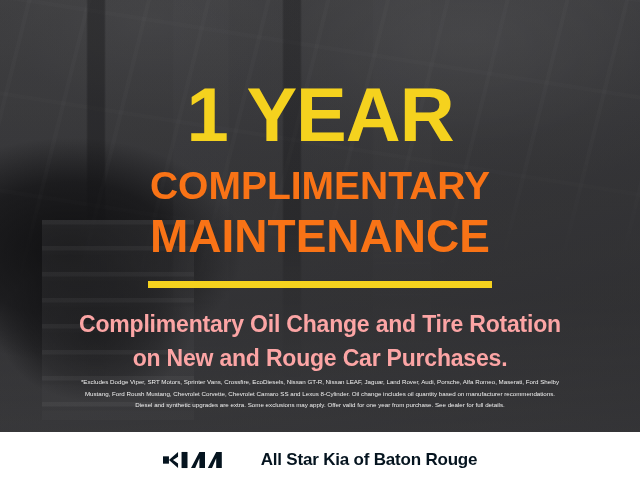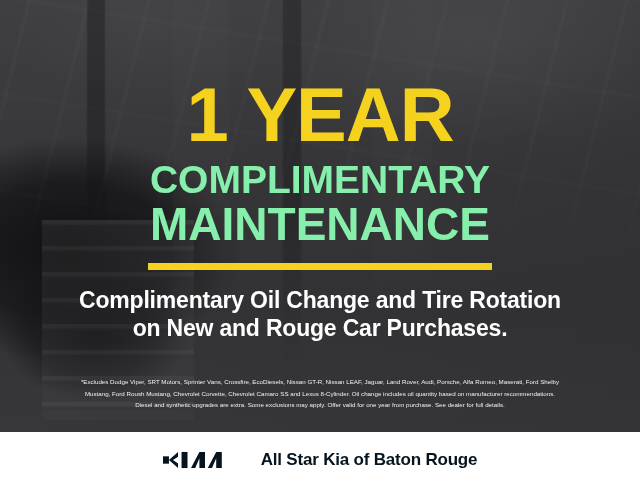--- a/index.html
+++ b/index.html
@@ -107,36 +107,37 @@
       linear-gradient(180deg, rgba(20,20,22,0.34) 0%, rgba(20,20,22,0.42) 40%, rgba(25,25,27,0.46) 70%, rgba(35,35,37,0.40) 100%);
   }
 
   .hero-content {
     position: absolute;
     inset: 0;
     display: flex;
     flex-direction: column;
     align-items: center;
     color: #ffffff;
+    gap: 6px;
   }
 
   .headline-year {
     margin-top: 80px;
     font-size: 76px;
     line-height: 0.92;
     font-weight: 700;
     letter-spacing: -1px;
     color: #F5D21E;
     text-align: center;
   }
   .headline-sub1,
   .headline-sub2 {
     font-weight: 700;
     text-align: right;
-    color: #86efac;
+    color: #f97316;
     letter-spacing: 0px;
   }
   .headline-sub1 {
     margin-top: 10px;
     font-size: 39px;
     line-height: 1.0;
   }
   .headline-sub2 {
     margin-top: 2px;
     font-size: 46px;
@@ -147,21 +148,21 @@
     margin-top: 16px;
     width: 344px;
     height: 7px;
     background: #F5D21E;
   }
 
   .offer-line {
     font-size: 23px;
     font-weight: 700;
     text-align: center;
-    color: #ffffff;
+    color: #fca5a5;
     line-height: 1.22;
     letter-spacing: -0.2px;
   }
   .offer-line.first { margin-top: 16px; }
 
   .disclaimer {
     position: absolute;
     left: 0;
     right: 0;
     top: 376px;

